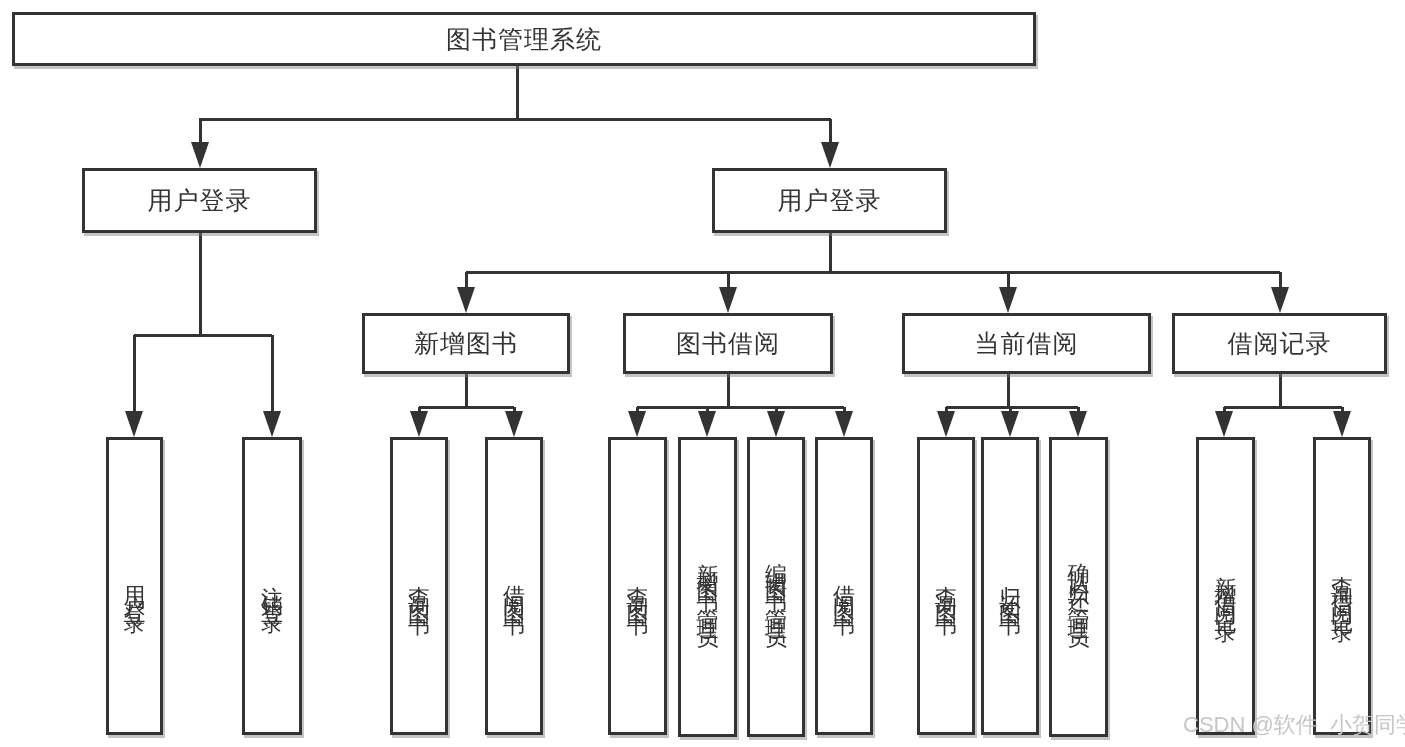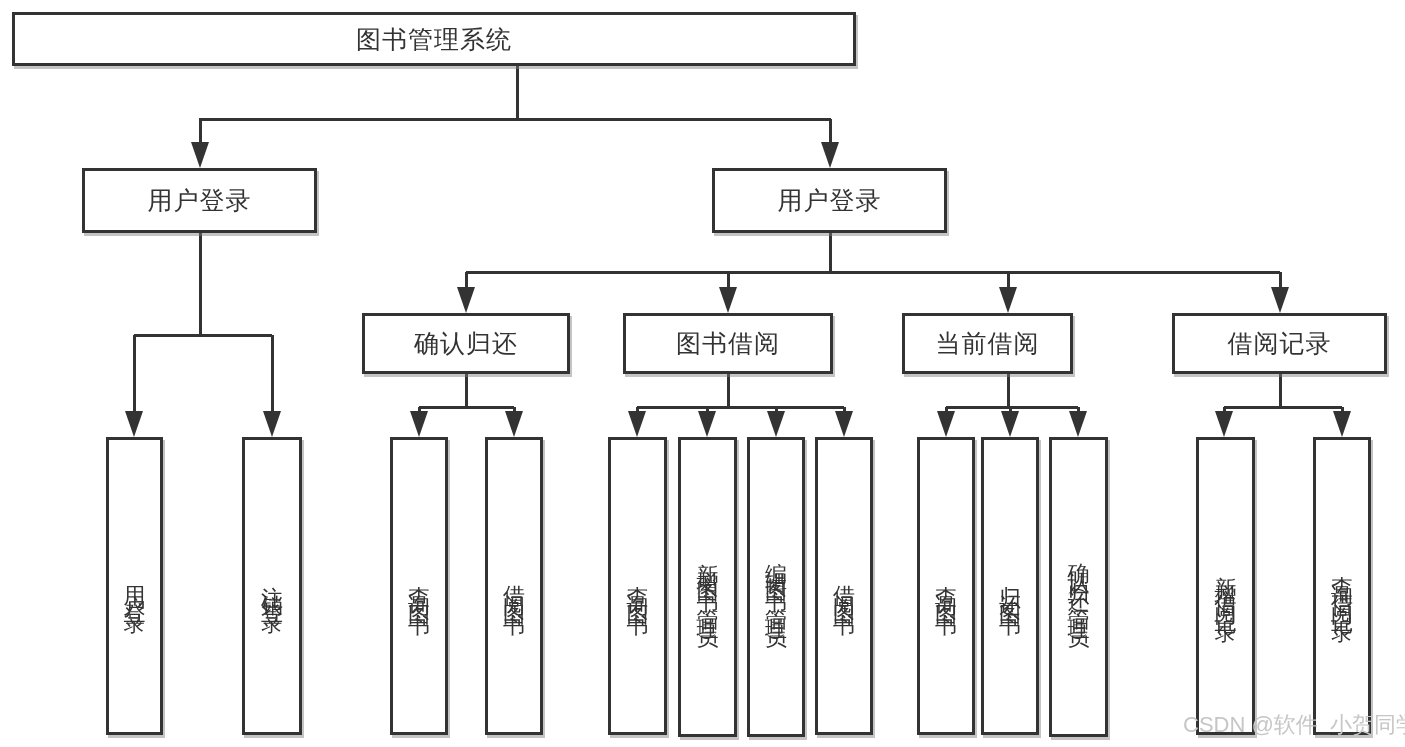--- a/index.html
+++ b/index.html
@@ -123,38 +123,38 @@
       <polygon points="767,411 785,411 776,437"></polygon>
       <polygon points="835,411 853,411 844,437"></polygon>
       <polygon points="937,411 955,411 946,437"></polygon>
       <polygon points="1001,411 1019,411 1010,437"></polygon>
       <polygon points="1069,411 1087,411 1078,437"></polygon>
       <polygon points="1215,411 1233,411 1224,437"></polygon>
       <polygon points="1333,411 1351,411 1342,437"></polygon>
     </g>
   </svg>
 
-  <div class="box hbox" style="left:12px; top:12px; width:844px; height:54px;">
+  <div class="box hbox" style="left:12px; top:12px; width:1024px; height:54px;">
     <span>图书管理系统</span>
   </div>
 
   <div class="box hbox" style="left:82px; top:168px; width:235px; height:65px;">
     <span>用户登录</span>
   </div>
   <div class="box hbox" style="left:712px; top:168px; width:235px; height:65px;">
     <span>用户登录</span>
   </div>
 
   <div class="box hbox" style="left:362px; top:313px; width:208px; height:61px;">
-    <span>确认归还</span>
+    <span>新增图书</span>
   </div>
   <div class="box hbox" style="left:623px; top:313px; width:210px; height:61px;">
     <span>图书借阅</span>
   </div>
-  <div class="box hbox" style="left:902px; top:313px; width:171px; height:61px;">
+  <div class="box hbox" style="left:902px; top:313px; width:249px; height:61px;">
     <span>当前借阅</span>
   </div>
   <div class="box hbox" style="left:1172px; top:313px; width:215px; height:61px;">
     <span>借阅记录</span>
   </div>
 
   <div class="box vbox" style="left:106px; top:437px; width:57px; height:298px;">
     <span>用户登录</span>
   </div>
   <div class="box vbox" style="left:242px; top:437px; width:60px; height:298px;">

